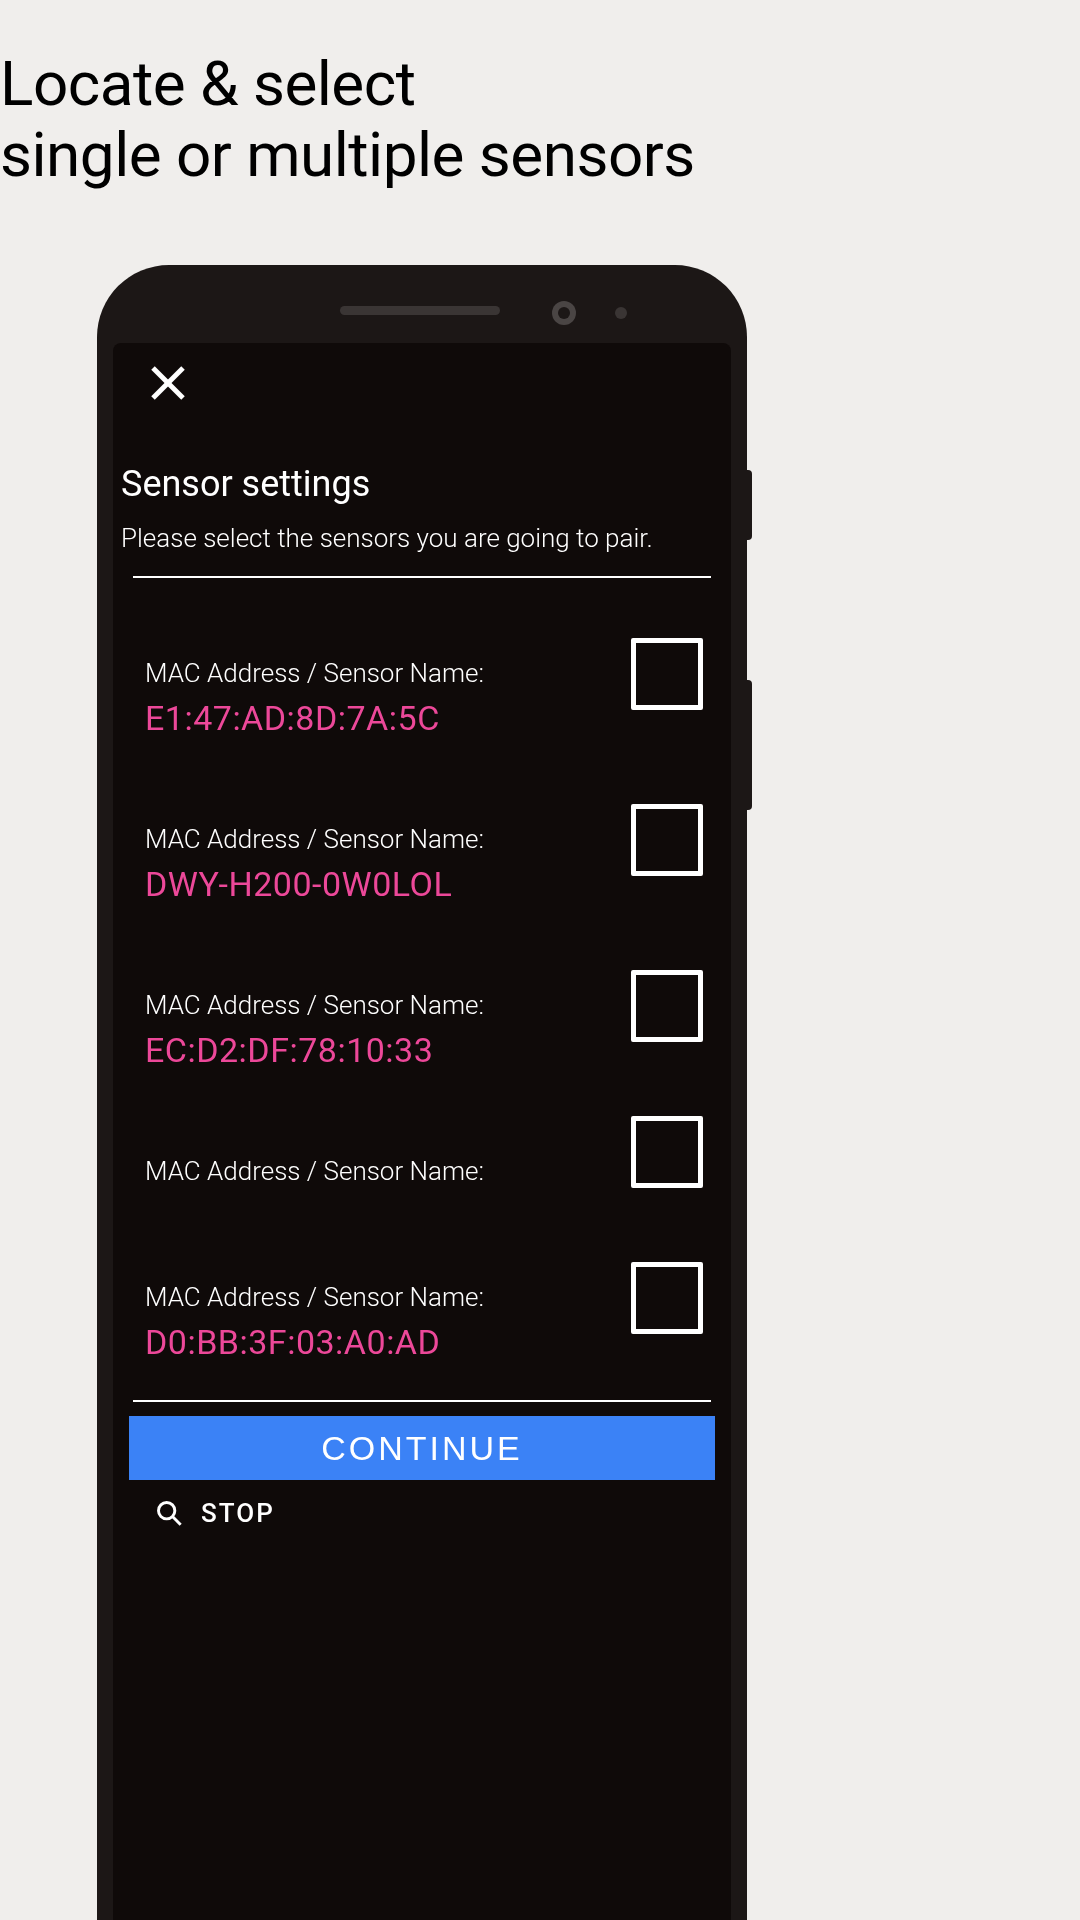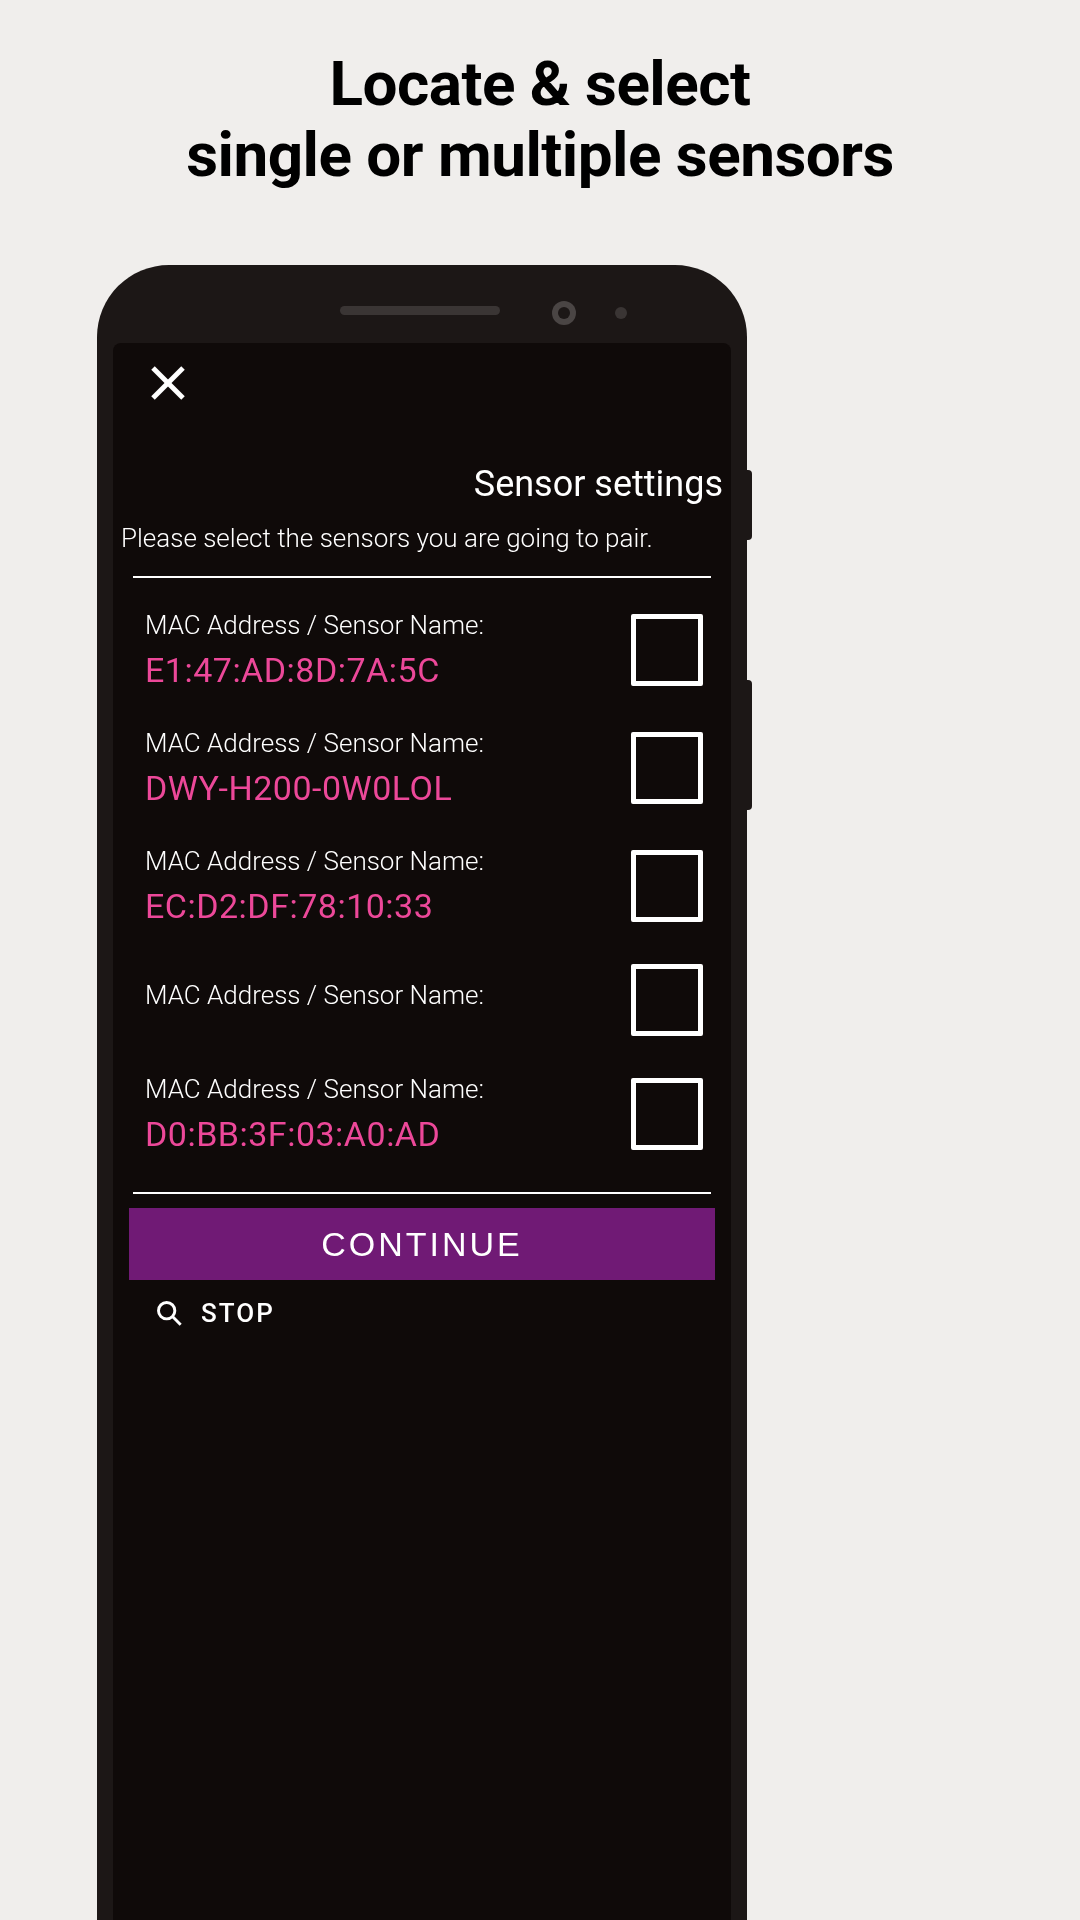--- a/index.html
+++ b/index.html
@@ -10,23 +10,22 @@
     
     body {
       width: 1080px;
       height: 1920px;
       background: #f0eeec;
       font-family: -apple-system, BlinkMacSystemFont, "Segoe UI", Roboto, Helvetica, Arial, sans-serif;
       overflow: hidden;
     }
     
     .page-title {
-      text-align: center;
       font-size: 62px;
-      font-weight: 700;
+      font-weight: 400;
       color: #000;
       line-height: 1.15;
       padding-top: 48px;
       letter-spacing: -0.5px;
     }
     
     .phone-frame {
       position: absolute;
       left: 97px;
       top: 265px;
@@ -135,21 +134,20 @@
       left: 8px;
       top: 120px;
       width: 602px;
     }
     
     .screen-heading {
       color: #fff;
       font-size: 36px;
       font-weight: 400;
       margin-bottom: 18px;
-      text-align: right;
     }
     
     .screen-subheading {
       color: #fff;
       font-size: 26px;
       font-weight: 300;
       margin-bottom: 23px;
     }
     
     .divider {
@@ -164,20 +162,21 @@
     
     .sensor-row {
       display: flex;
       align-items: center;
       justify-content: space-between;
       margin-bottom: 38px;
     }
     
     .sensor-text {
       flex: 1;
+      margin-top: 48px;
     }
     
     .sensor-label {
       color: #fff;
       font-size: 26px;
       font-weight: 300;
       margin-bottom: 10px;
     }
     
     .sensor-value {
@@ -200,22 +199,22 @@
     .divider-bottom {
       height: 2px;
       background: #fff;
       margin: 0 12px 14px 12px;
     }
     
     .continue-button {
       display: block;
       margin: 0 8px;
       width: calc(100% - 16px);
-      height: 72px;
-      background: #701a75;
+      height: 64px;
+      background: #3b82f6;
       color: #fff;
       border: none;
       font-size: 34px;
       font-weight: 500;
       letter-spacing: 3px;
       cursor: pointer;
     }
     
     .stop-row {
       display: flex;

